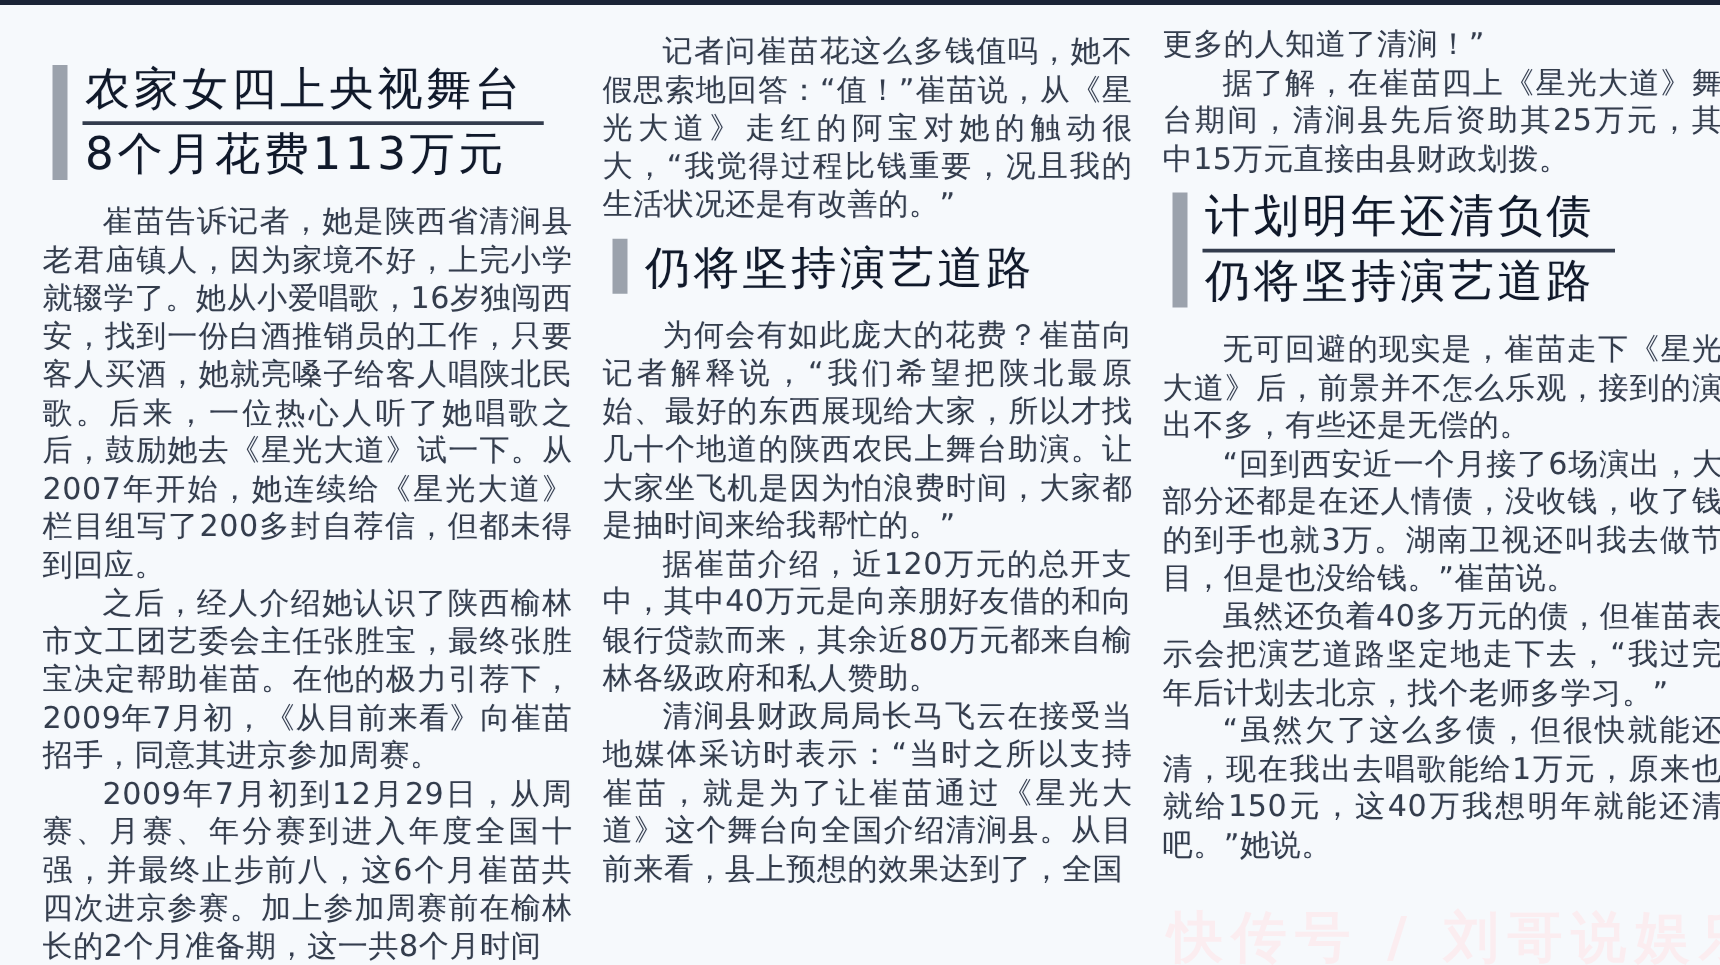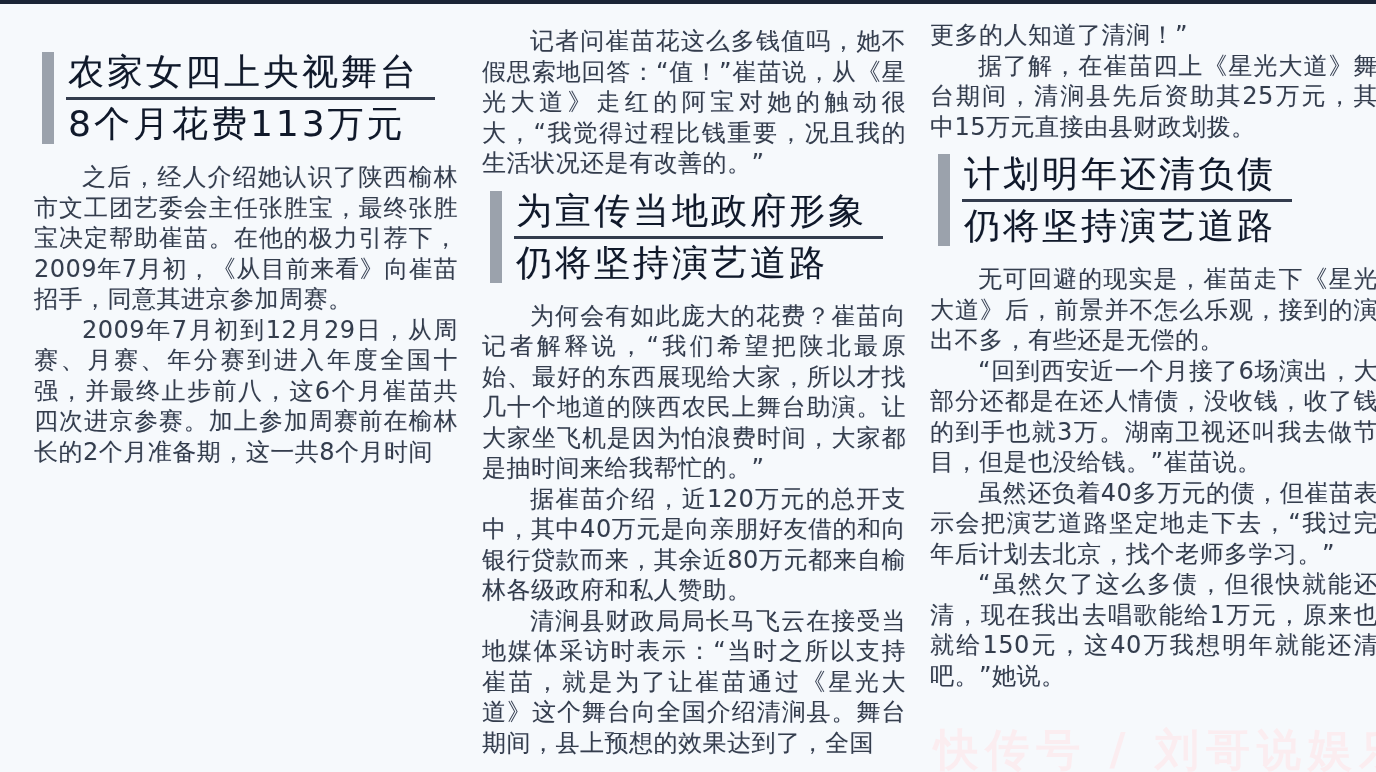--- a/index.html
+++ b/index.html
@@ -69,35 +69,35 @@
 
 <main class="columns" id="columns">
     <div class="col col-0">
       <div class="hl">
         <span class="hl-bar"></span>
         <div class="hl-text">
           <div class="hl-line hl-line1">农家女四上央视舞台</div>
           <div class="hl-line hl-line2">8个月花费113万元</div>
         </div>
       </div>
+      <p class="para indent">崔苗告诉记者，她是陕西省清涧县老君庙镇人，因为家境不好，上完小学就辍学了。她从小爱唱歌，16岁独闯西安，找到一份白酒推销员的工作，只要客人买酒，她就亮嗓子给客人唱陕北民歌。后来，一位热心人听了她唱歌之后，鼓励她去《星光大道》试一下。从2007年开始，她连续给《星光大道》栏目组写了200多封自荐信，但都未得到回应。</p>
       <p class="para indent">之后，经人介绍她认识了陕西榆林市文工团艺委会主任张胜宝，最终张胜宝决定帮助崔苗。在他的极力引荐下，2009年7月初，《从目前来看》向崔苗招手，同意其进京参加周赛。</p>
       <p class="para indent">2009年7月初到12月29日，从周赛、月赛、年分赛到进入年度全国十强，并最终止步前八，这6个月崔苗共四次进京参赛。加上参加周赛前在榆林长的2个月准备期，这一共8个月时间</p>
     </div>
     <div class="col col-1">
       <p class="para indent">记者问崔苗花这么多钱值吗，她不假思索地回答：“值！”崔苗说，从《星光大道》走红的阿宝对她的触动很大，“我觉得过程比钱重要，况且我的生活状况还是有改善的。”</p>
       <div class="hl">
         <span class="hl-bar"></span>
         <div class="hl-text">
-          <div class="hl-line hl-line1">为宣传当地政府形象</div>
           <div class="hl-line hl-line2">仍将坚持演艺道路</div>
         </div>
       </div>
       <p class="para indent">为何会有如此庞大的花费？崔苗向记者解释说，“我们希望把陕北最原始、最好的东西展现给大家，所以才找几十个地道的陕西农民上舞台助演。让大家坐飞机是因为怕浪费时间，大家都是抽时间来给我帮忙的。”</p>
       <p class="para indent">据崔苗介绍，近120万元的总开支中，其中40万元是向亲朋好友借的和向银行贷款而来，其余近80万元都来自榆林各级政府和私人赞助。</p>
-      <p class="para indent">清涧县财政局局长马飞云在接受当地媒体采访时表示：“当时之所以支持崔苗，就是为了让崔苗通过《星光大道》这个舞台向全国介绍清涧县。舞台期间，县上预想的效果达到了，全国</p>
+      <p class="para indent">清涧县财政局局长马飞云在接受当地媒体采访时表示：“当时之所以支持崔苗，就是为了让崔苗通过《星光大道》这个舞台向全国介绍清涧县。从目前来看，县上预想的效果达到了，全国</p>
     </div>
     <div class="col col-2">
       <p class="para">更多的人知道了清涧！”</p>
       <p class="para indent">据了解，在崔苗四上《星光大道》舞台期间，清涧县先后资助其25万元，其中15万元直接由县财政划拨。</p>
       <div class="hl">
         <span class="hl-bar"></span>
         <div class="hl-text">
           <div class="hl-line hl-line1">计划明年还清负债</div>
           <div class="hl-line hl-line2">仍将坚持演艺道路</div>
         </div>

